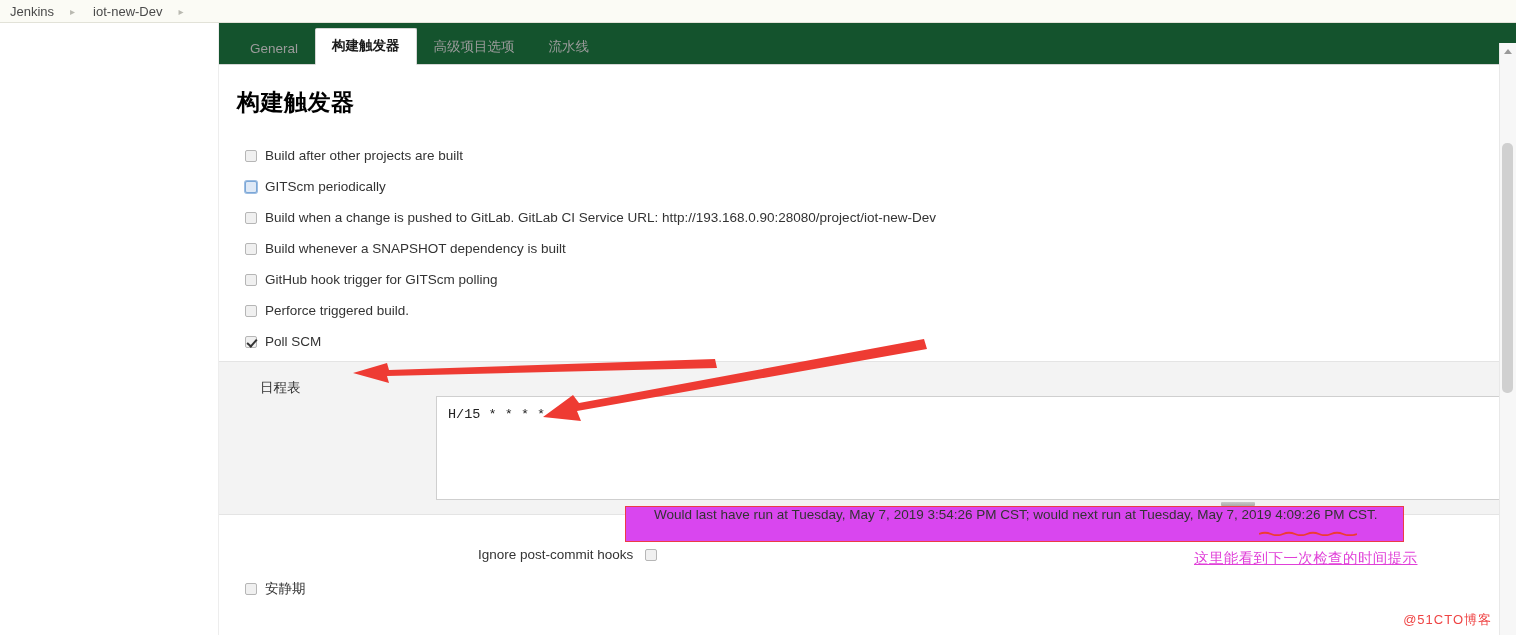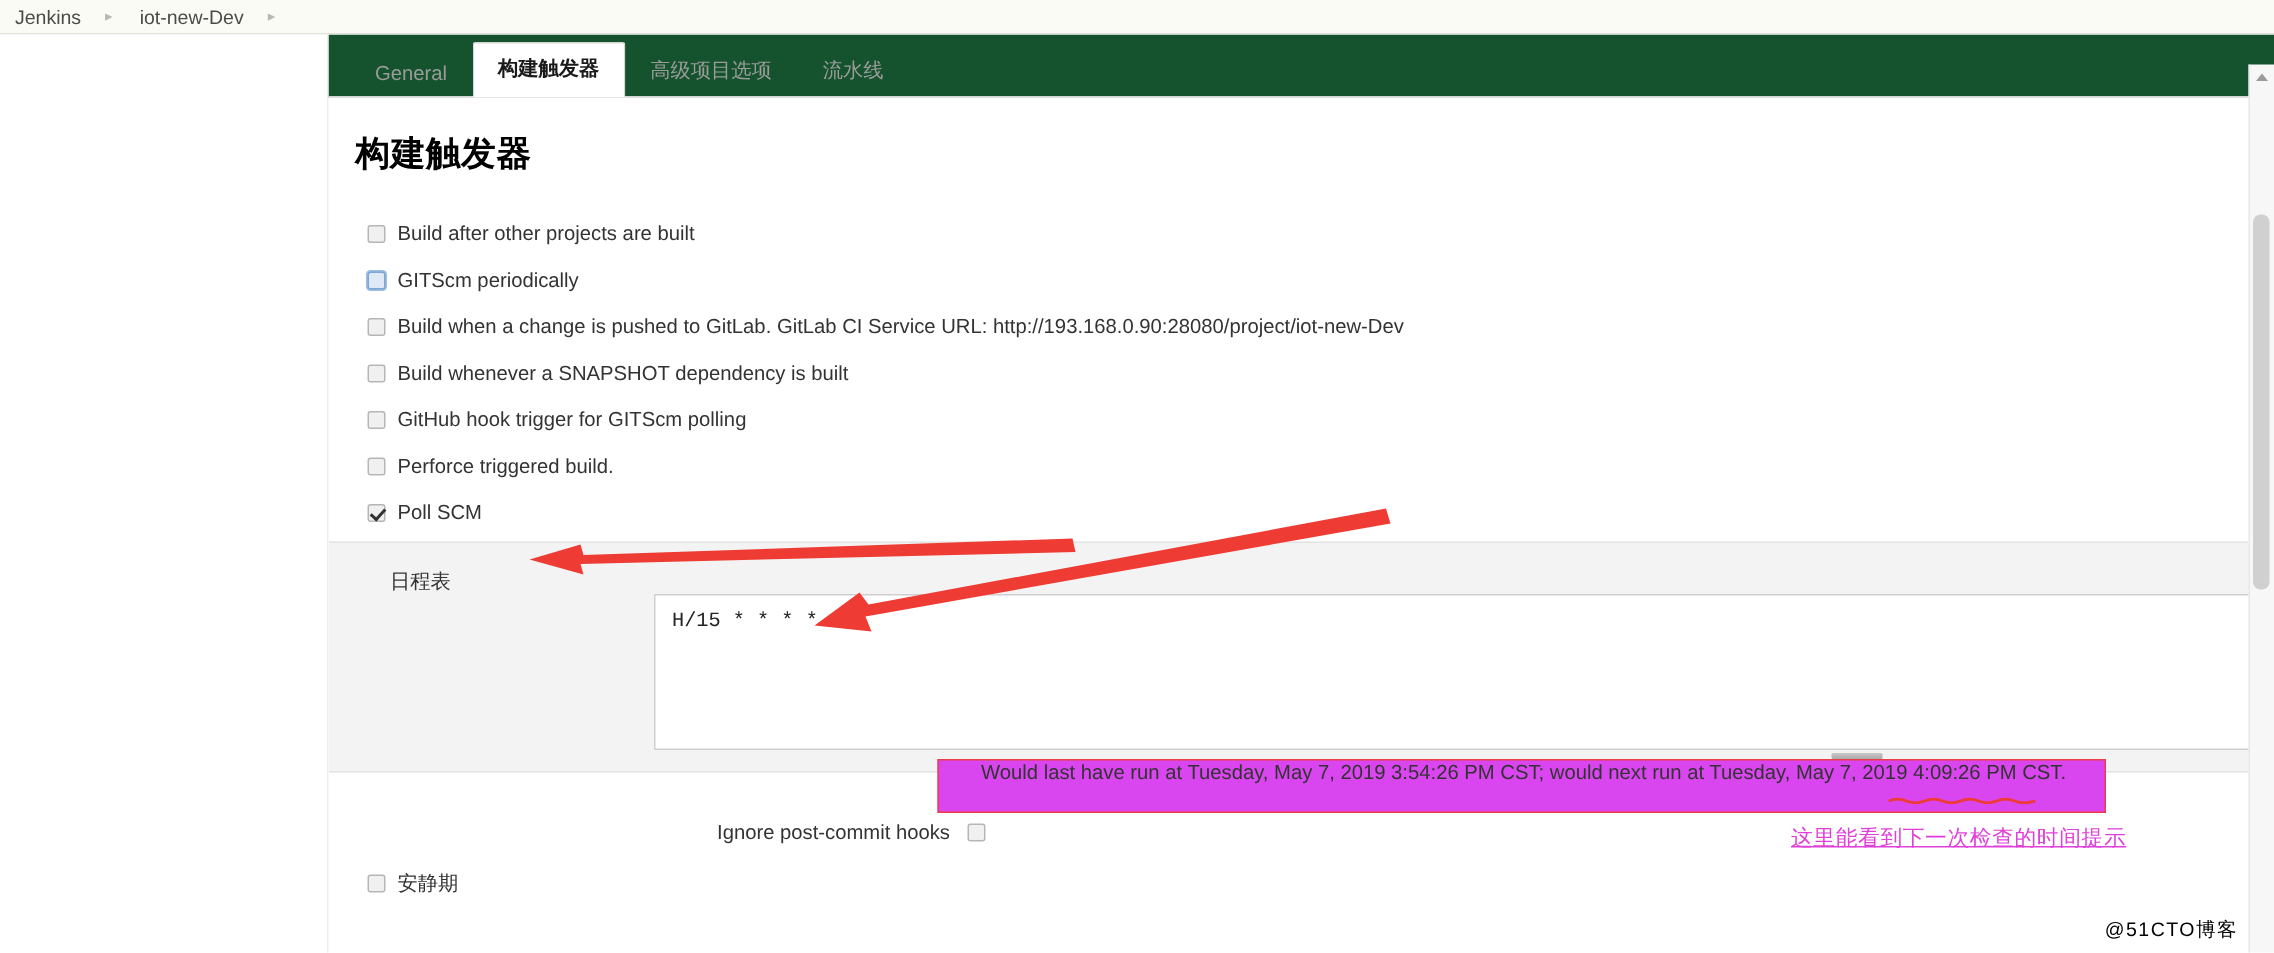--- a/index.html
+++ b/index.html
@@ -285,21 +285,21 @@
     border-right: 4px solid transparent;
     border-bottom: 5px solid #9a9a9a;
   }
 
   
   #watermark {
     position: absolute;
     right: 24px;
     bottom: 6px;
     font-size: 13px;
-    color: #000000;
+    color: #ef4444;
     letter-spacing: 1px;
     z-index: 20;
     white-space: nowrap;
   }
 </style>
 </head>
 <body>
 
 <div id="breadcrumb-bar">
   <span class="crumb">Jenkins</span>

